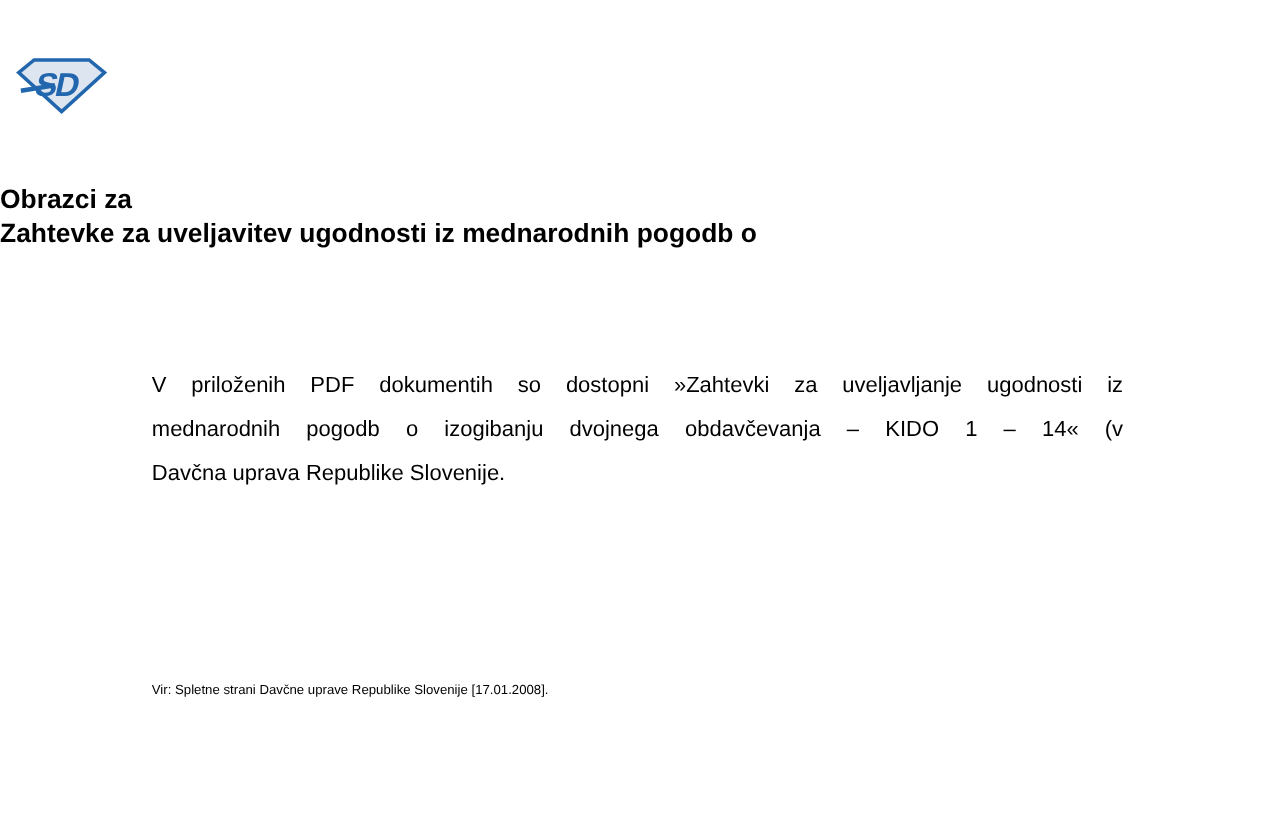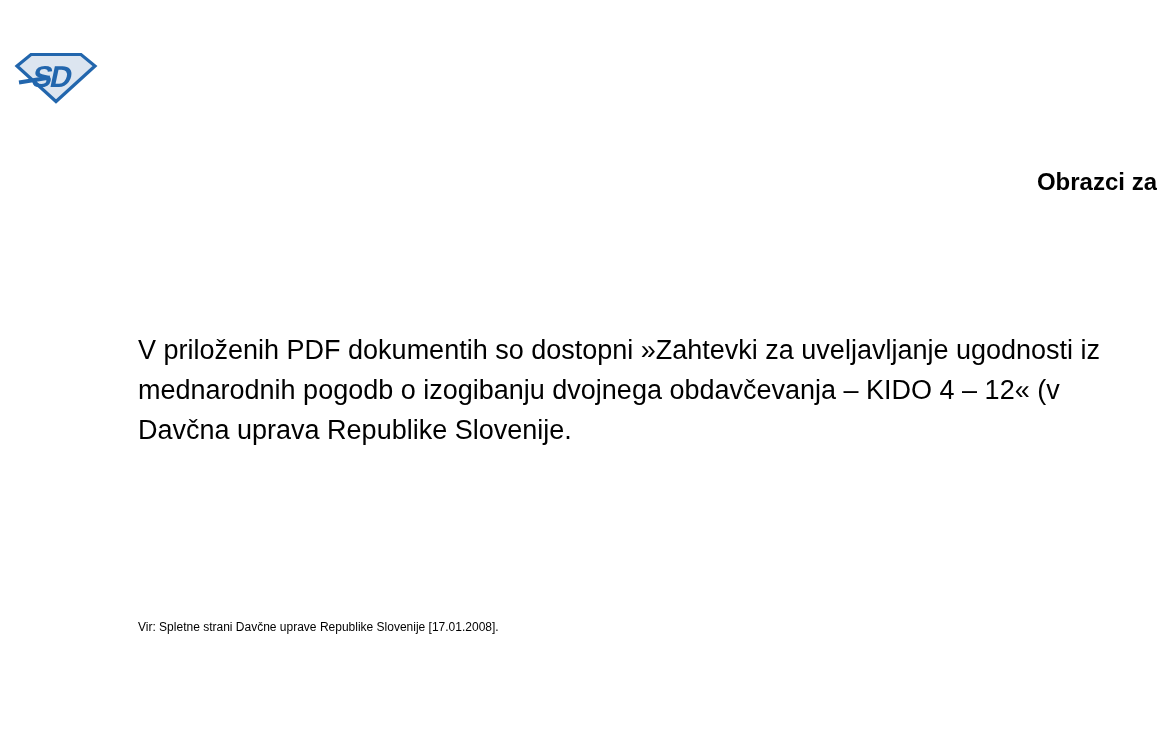--- a/index.html
+++ b/index.html
@@ -40,31 +40,31 @@
     font-family: "Liberation Sans", sans-serif;
     font-weight: bold;
     font-size: 30px;
     letter-spacing: -2px;
   }
   .title {
     position: absolute;
     left: 0;
     top: 166px;
     width: 1157px;
-    text-align: right;
+    text-align: left;
     font-weight: bold;
     font-size: 24px;
     line-height: 31px;
   }
   .paragraph {
     position: absolute;
     left: 138px;
     top: 330px;
     width: 883px;
-    font-size: 27px;
+    font-size: 20px;
     line-height: 40px;
   }
   .paragraph .jline {
     text-align: justify;
     text-align-last: justify;
     white-space: nowrap; 
   }
   .paragraph .jline-last {
     text-align: right;
     text-align-last: left;
@@ -89,23 +89,24 @@
       <path class="shield" d="M3 14 L17 2.5 L67 2.5 L81 14 L42 49.5 Z"></path>
       <path class="s-tail" d="M5 30.5 L36 25.5"></path>
       <g transform="skewX(-12)">
         <text class="logo-letters" x="24" y="35">SD</text>
       </g>
     </svg>
   </div>
 
   <div class="title">
     <div>Obrazci za</div>
+    <div>Zahtevke za uveljavitev ugodnosti iz mednarodnih pogodb o</div>
   </div>
 
   <div class="paragraph">
     <div class="jline">V priloženih PDF dokumentih so dostopni »Zahtevki za uveljavljanje ugodnosti iz</div>
-    <div class="jline">mednarodnih pogodb o izogibanju dvojnega obdavčevanja – KIDO 4 – 12« (v</div>
+    <div class="jline">mednarodnih pogodb o izogibanju dvojnega obdavčevanja – KIDO 1 – 14« (v</div>
     <div class="jline-last">Davčna uprava Republike Slovenije.</div>
   </div>
 
   <div class="source">Vir: Spletne strani Davčne uprave Republike Slovenije [17.01.2008].</div>
 
 </div>
 
 </body></html>

